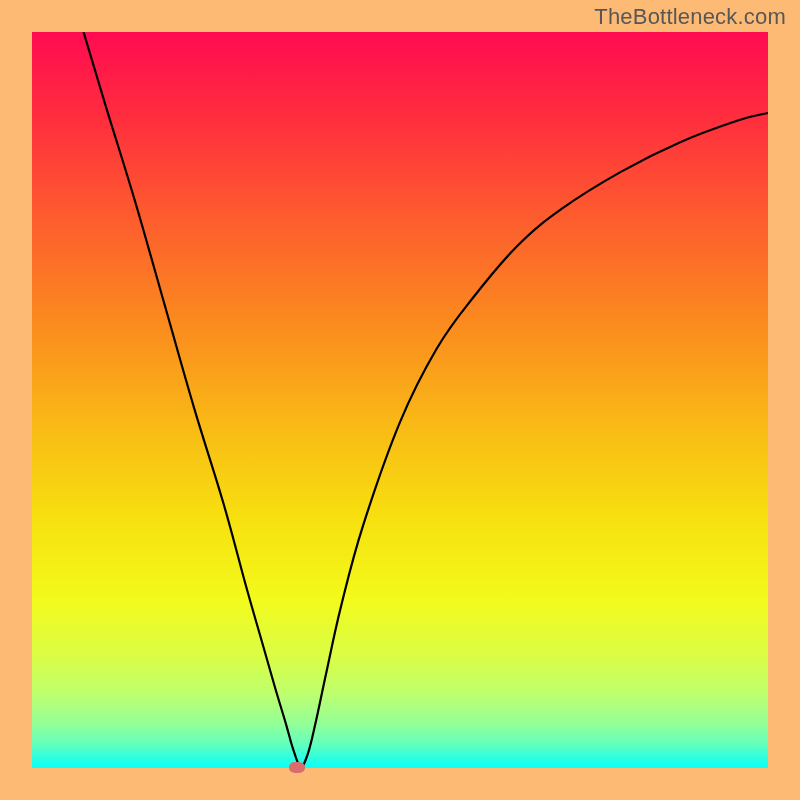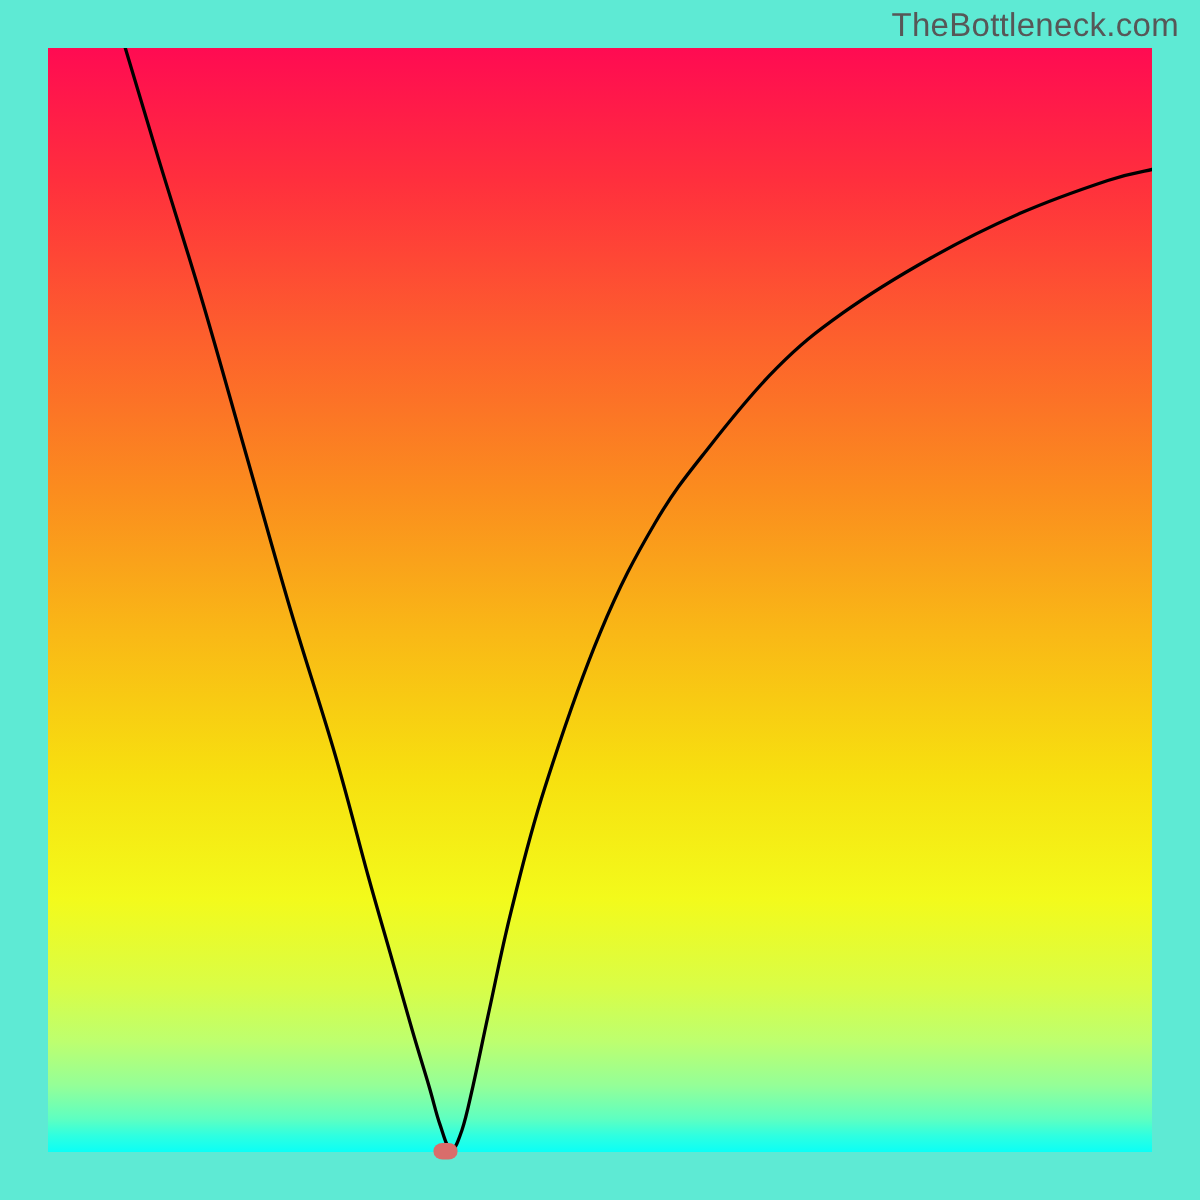--- a/index.html
+++ b/index.html
@@ -1,21 +1,21 @@
 <!DOCTYPE html>
 <html><head>
 <meta charset="utf-8">
 <style>
   * { margin: 0; padding: 0; box-sizing: border-box; }
   html, body { width: 800px; height: 800px; overflow: hidden; background: #000; }
   .frame {
     position: relative;
     width: 800px;
     height: 800px;
-    background: #5eead4;
+    background: #fdba74;
   }
   .watermark {
     position: absolute;
     top: 4px;
     right: 14px;
     font-family: Arial, Helvetica, sans-serif;
     font-size: 22px;
     color: #575757;
     font-weight: 500;
     letter-spacing: 0.2px;

